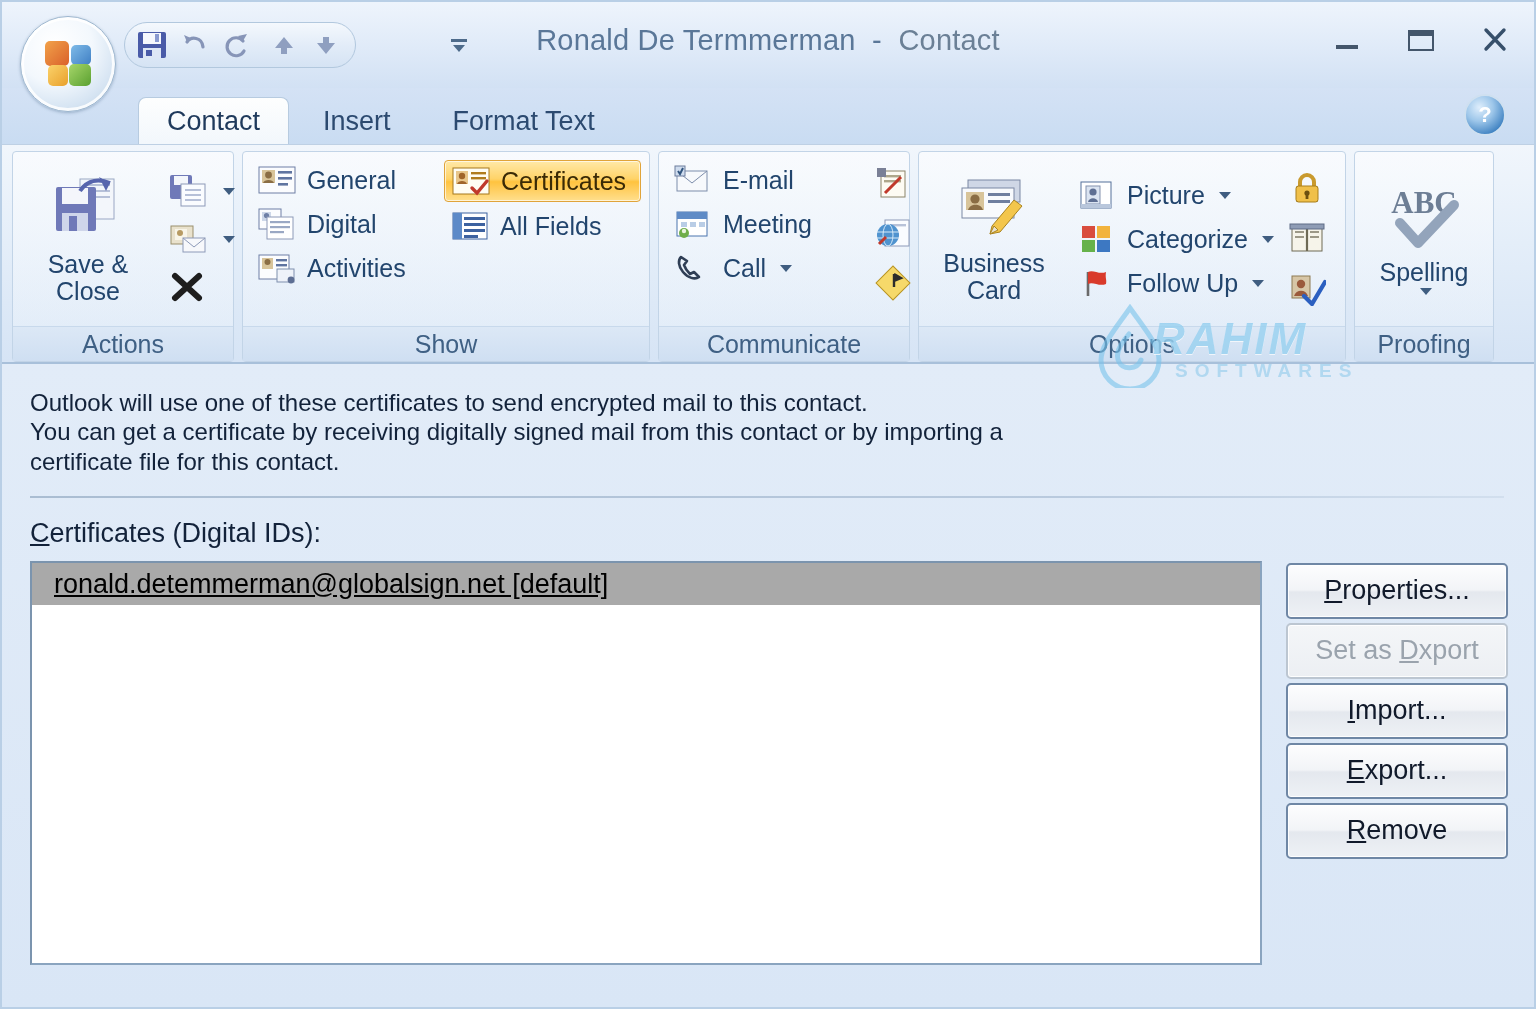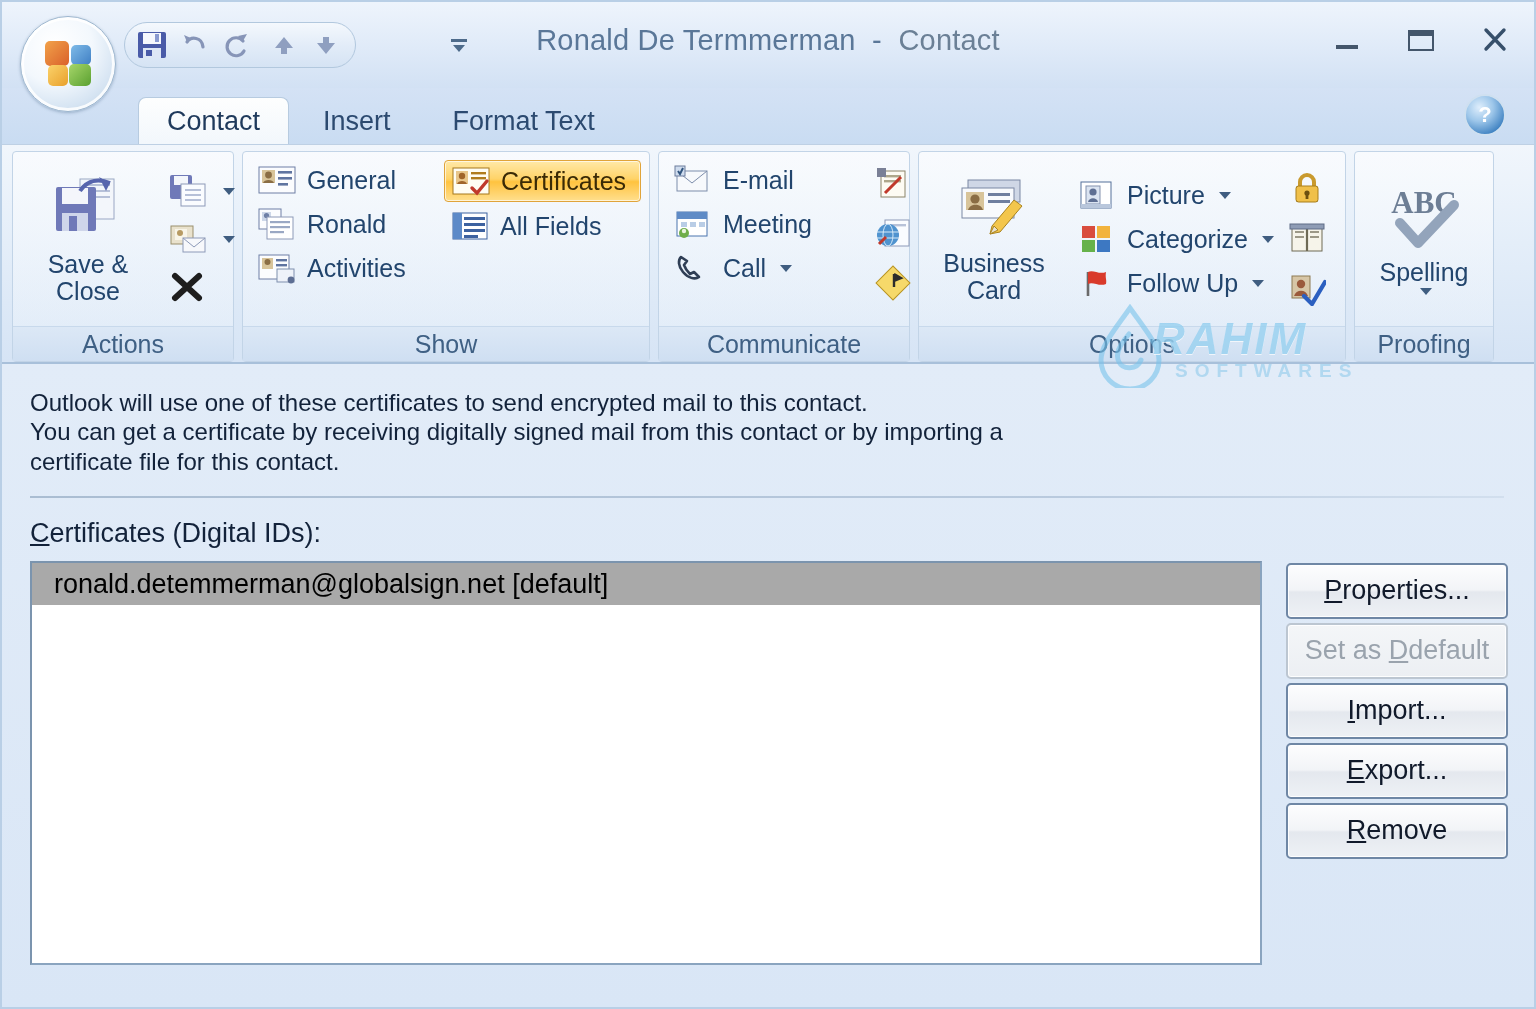--- a/index.html
+++ b/index.html
@@ -273,20 +273,21 @@
   .listrow {
     height: 42px;
     line-height: 42px;
     padding-left: 22px;
     font-size: 27px;
     color: #0d0d0d;
   }
   .listrow.selected {
     background: #a9a9a9;
     color: #000000;
+    text-decoration: underline;
   }
 
   .btncol {
     display: flex;
     flex-direction: column;
     gap: 4px;
     margin-left: 24px;
     padding-top: 2px;
   }
   .dlgbtn {
@@ -503,21 +504,21 @@
           <div class="smallbtn">
             <svg width="40" height="34" viewBox="0 0 40 34">
               <rect x="2" y="2" width="22" height="20" fill="#fbfcfe" stroke="#6e7fa5"></rect>
               <rect x="5" y="5" width="9" height="9" fill="#cdd7e8"></rect>
               <circle cx="9.5" cy="8.5" r="2.6" fill="#6e7fa5"></circle>
               <rect x="10" y="10" width="26" height="22" fill="#ffffff" stroke="#8d9ab8"></rect>
               <rect x="13" y="14" width="20" height="2.2" fill="#9aa8c4"></rect>
               <rect x="13" y="19" width="20" height="2.2" fill="#9aa8c4"></rect>
               <rect x="13" y="24" width="14" height="2.2" fill="#9aa8c4"></rect>
             </svg>
-            <span>Ronald</span>
+            <span>Digital</span>
           </div>
           <div class="smallbtn">
             <svg width="40" height="34" viewBox="0 0 40 34">
               <rect x="2" y="4" width="30" height="24" fill="#fbfcfe" stroke="#6e7fa5"></rect>
               <rect x="5" y="7" width="11" height="11" fill="#d8c49a"></rect>
               <circle cx="10.5" cy="11" r="3" fill="#8a6d44"></circle>
               <rect x="19" y="8" width="11" height="2.4" fill="#5f74a0"></rect>
               <rect x="19" y="13" width="11" height="2.4" fill="#5f74a0"></rect>
               <rect x="20" y="18" width="17" height="13" fill="#eef2f9" stroke="#7f8fae"></rect>
               <circle cx="34" cy="29" r="3.4" fill="#5d6e93"></circle>
@@ -737,21 +738,21 @@
           <span>ronald.detemmerman@globalsign.net [default]</span>
         </div>
       </div>
 
       <div class="btncol">
         <div class="dlgbtn">
             <span><u>P</u><span>roperties...</span></span>
           </div>
 
         <div class="dlgbtn disabled">
-            <span><span>Set as </span><u>D</u><span>default</span></span>
+            <span><span>Set as </span><u>D</u><span>xport</span></span>
           </div>
 
         <div class="dlgbtn">
             <span><u>I</u><span>mport...</span></span>
           </div>
 
         <div class="dlgbtn">
             <span><u>E</u><span>xport...</span></span>
           </div>
 

